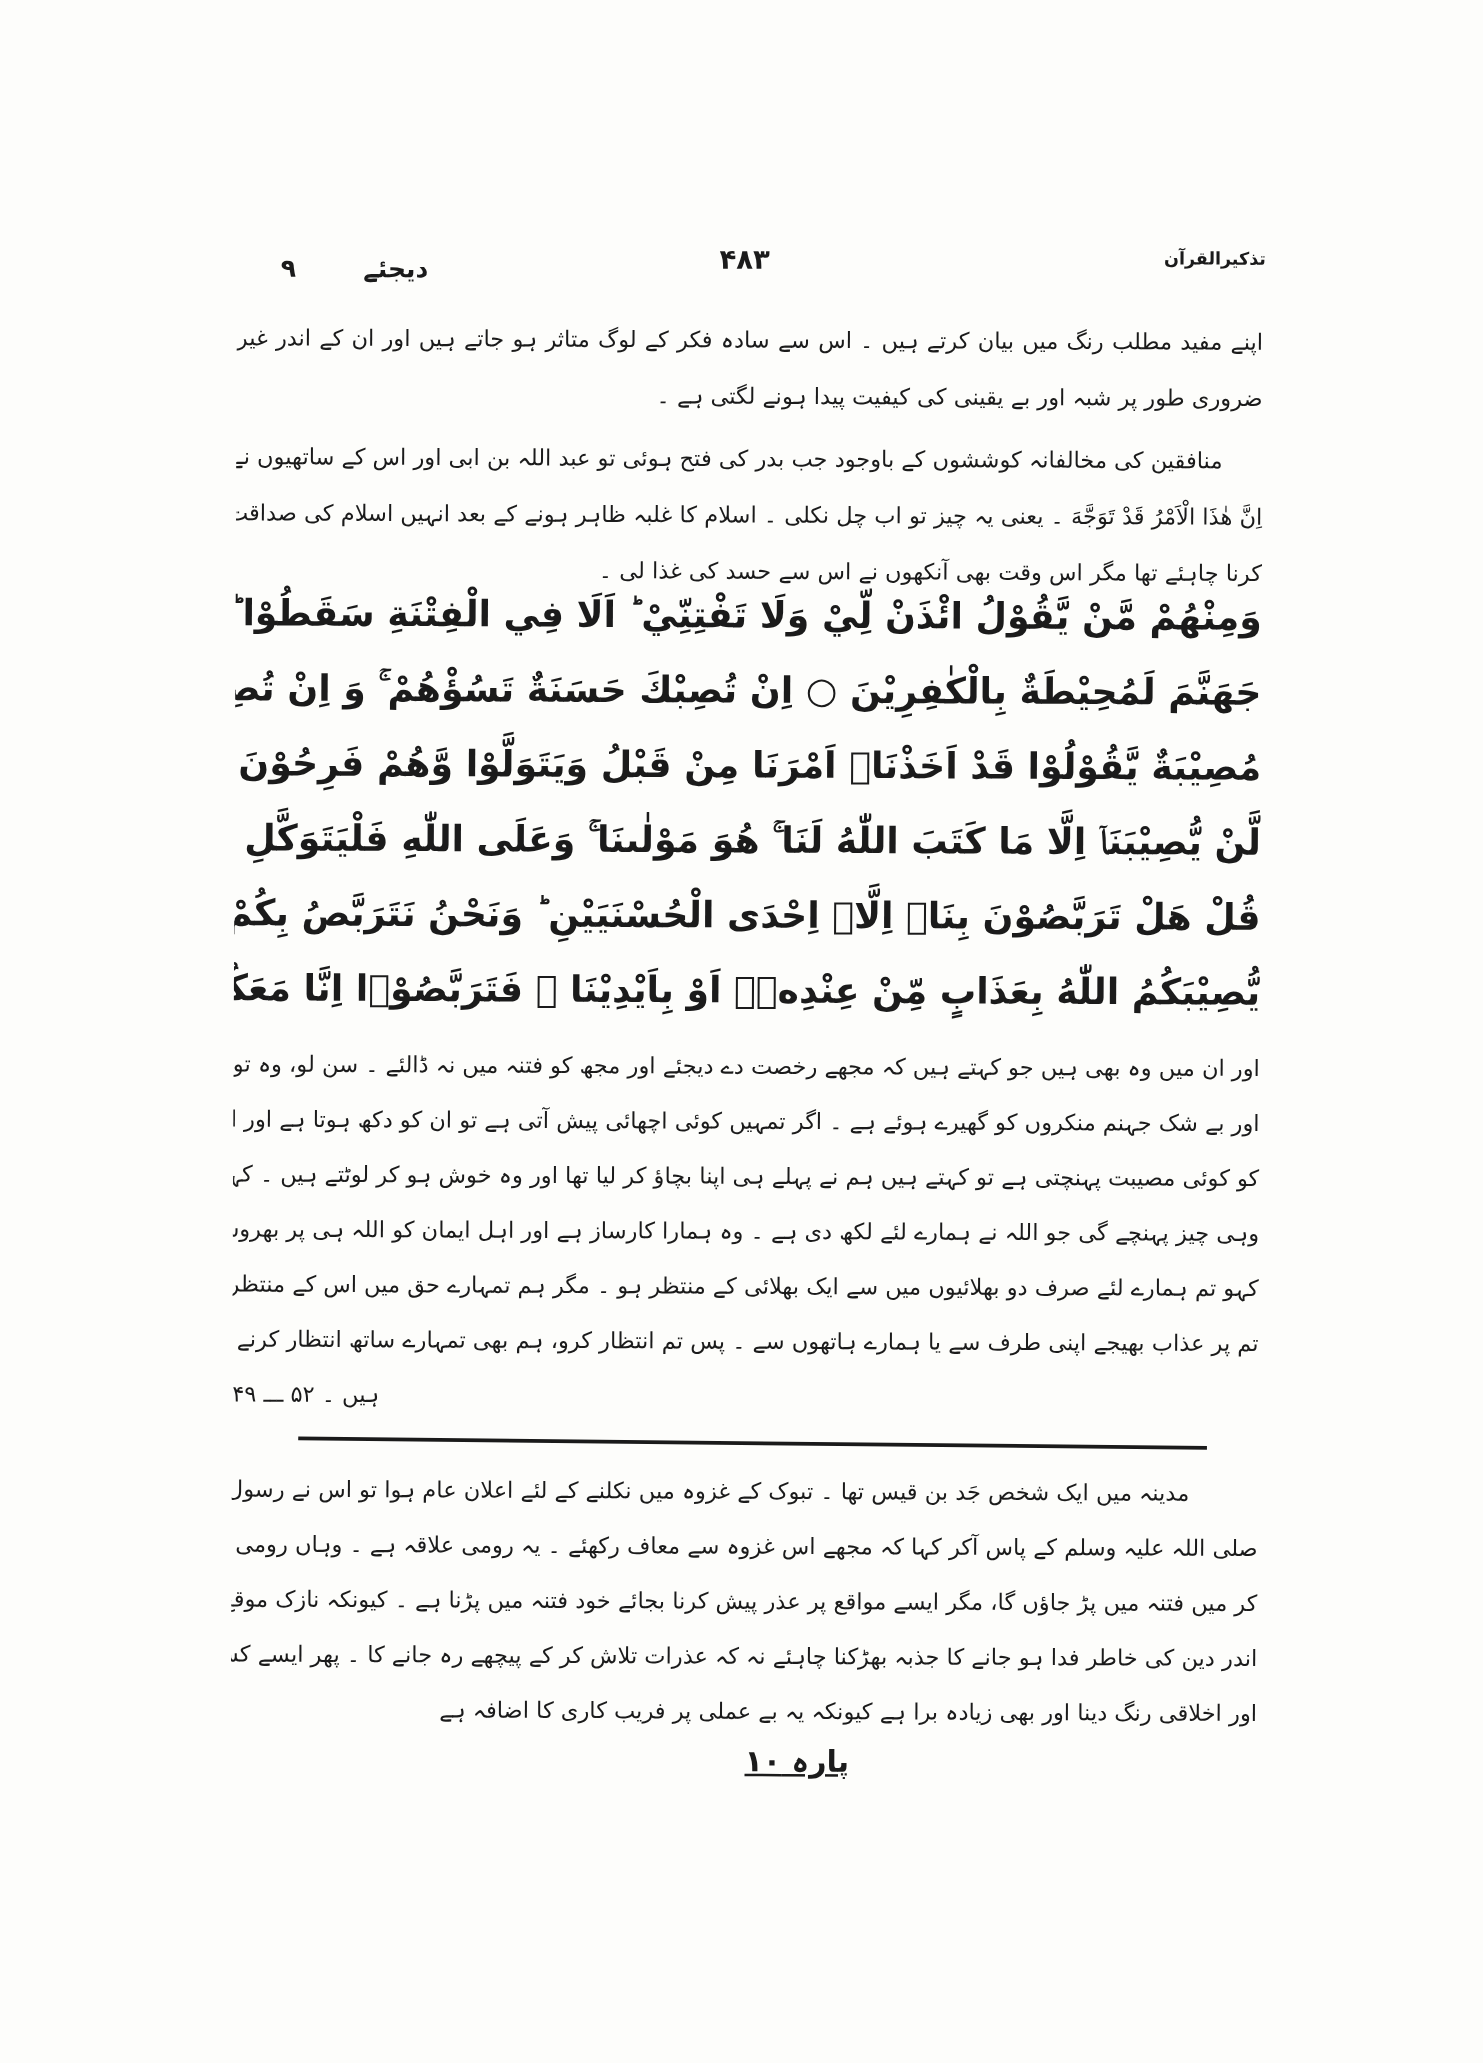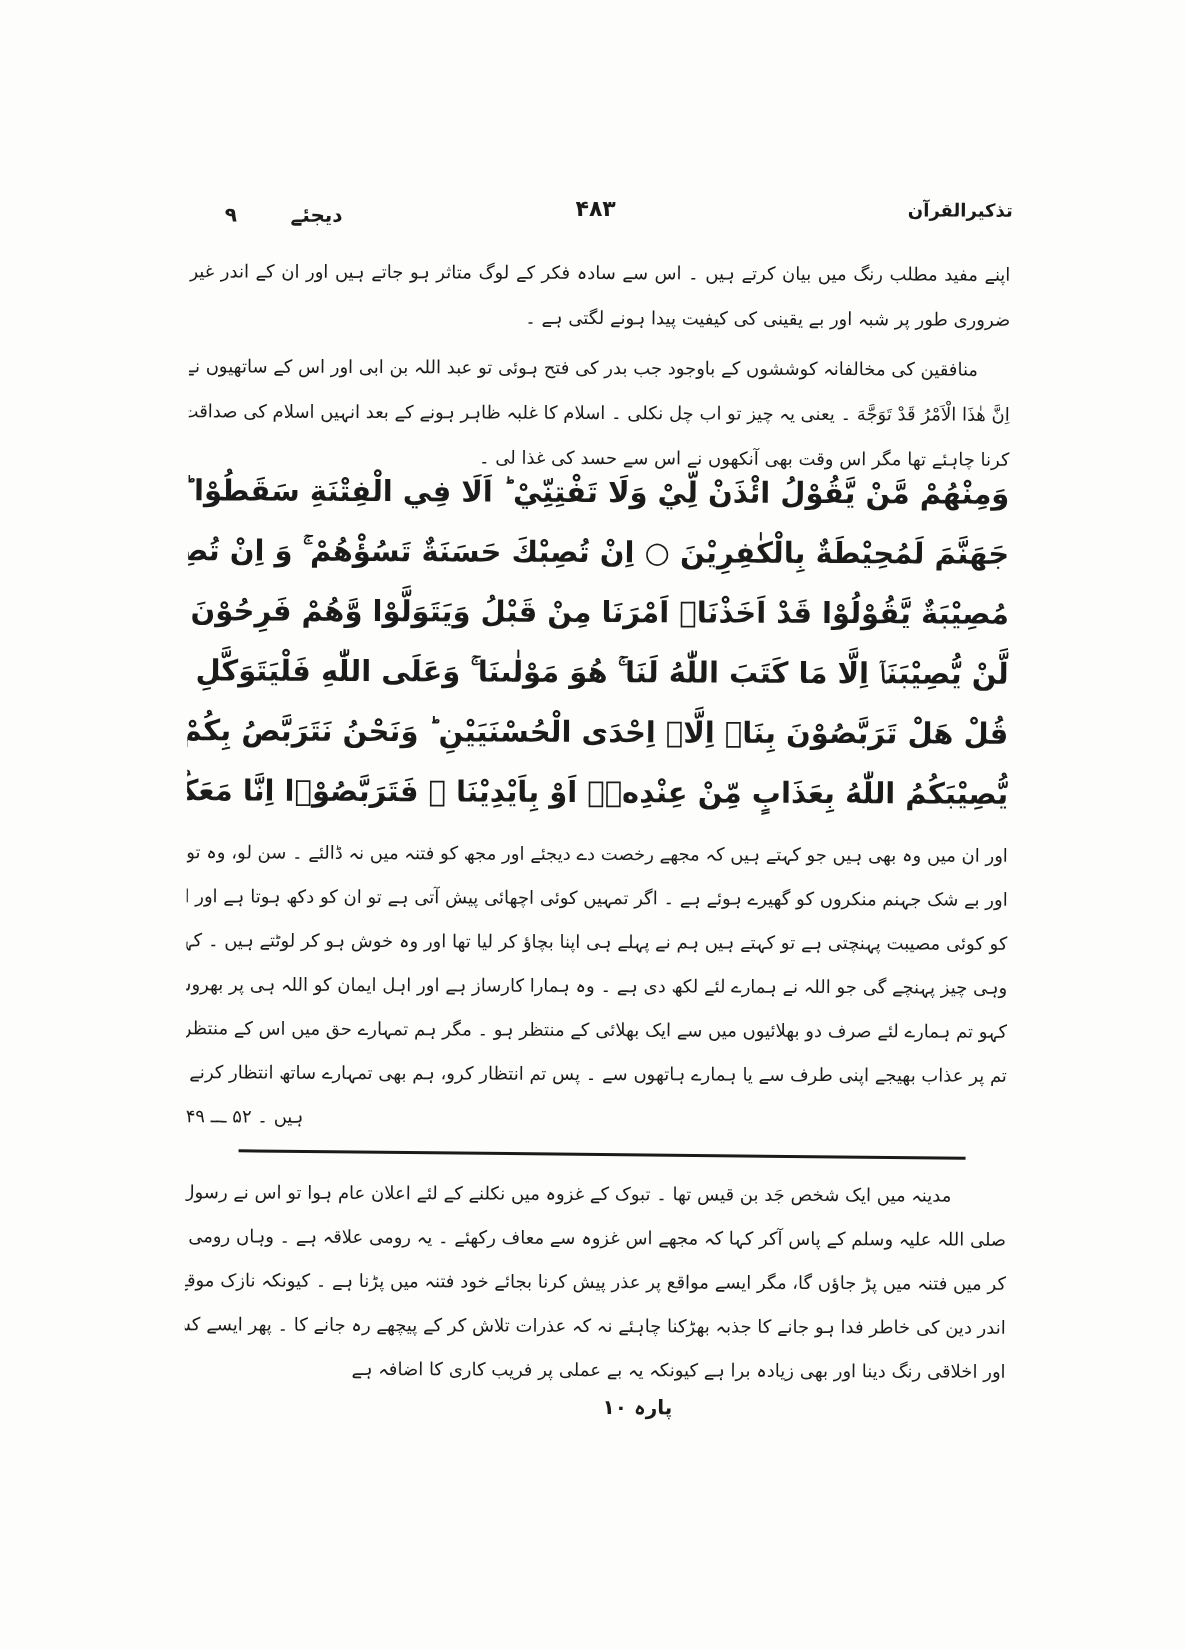--- a/index.html
+++ b/index.html
@@ -15,40 +15,40 @@
     background:#fdfdfb;
   }
   .skew{
     position:absolute;inset:0;
     transform:rotate(0.25deg);
     transform-origin:50% 50%;
     direction:rtl;
   }
   .abs{position:absolute;}
   
-  .hdr-right{top:198px;right:176px;font-size:18px;font-weight:bold;letter-spacing:0.5px;}
+  .hdr-right{top:198px;right:176px;font-size:14px;font-weight:bold;letter-spacing:0.5px;}
   .hdr-center{top:196px;left:0;width:1186px;text-align:center;font-size:22px;font-weight:bold;}
   .hdr-left{top:204px;left:222px;width:118px;display:flex;justify-content:space-between;font-size:20px;font-weight:bold;}
   
   .block{left:187px;width:821px;}
   .ln{height:45px;line-height:45px;font-size:18px;overflow:hidden;white-space:nowrap;text-align:right;}
   .j{text-align:justify;text-align-last:justify;}
   .ind{text-indent:55px;}
   .ind-sm{text-indent:32px;}
   .left{text-align:left;}
   .para1{top:250px;}
   .para2{top:345px;}
   .quran{top:462px;}
   .qln{height:60px;line-height:60px;font-size:29px;font-weight:bold;overflow:hidden;white-space:nowrap;}
   .trans{top:832px;}
   .trans .ln{height:44px;line-height:44px;}
   .foot{top:1172px;}
   .foot .ln{height:44px;line-height:44px;}
   .rule{top:1153px;left:240px;width:727px;height:3px;background:#1a1a1a;transform:rotate(0.35deg);}
-  .footer{top:1395px;left:560px;width:160px;text-align:center;font-size:20px;font-weight:bold;}
+  .footer{top:1395px;left:560px;width:160px;text-align:center;font-size:24px;font-weight:bold;text-decoration:underline;}
 </style>
 </head>
 <body>
 
 <div class="page">
   <div class="skew">
 
     <div class="abs hdr-right">تذکیرالقرآن</div>
     <div class="abs hdr-center">۴۸۳</div>
     <div class="abs hdr-left">

